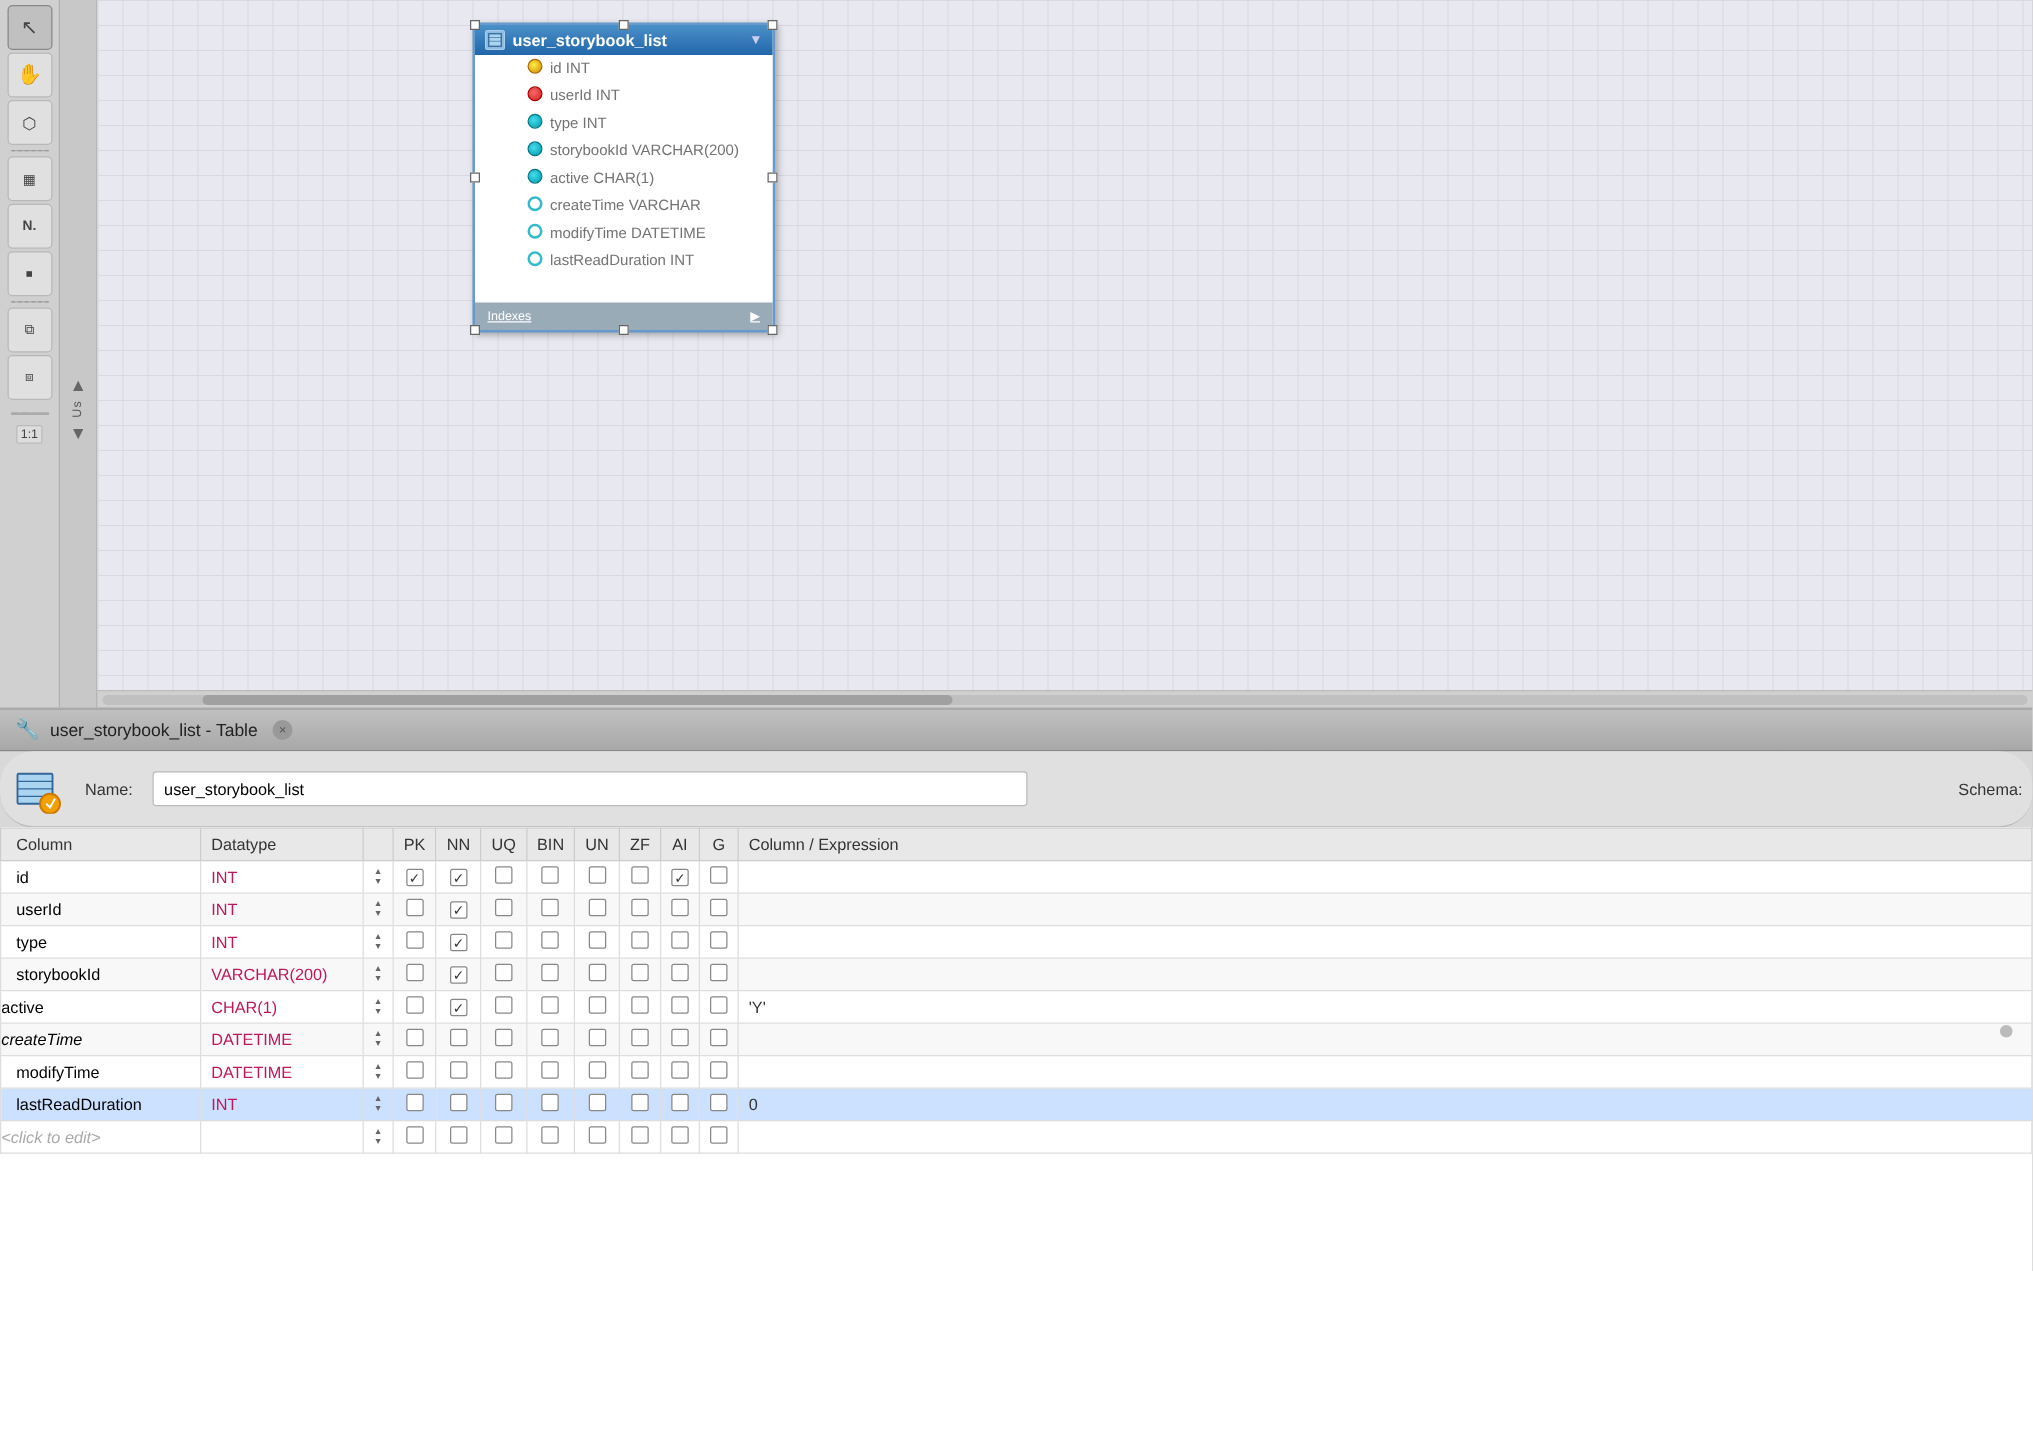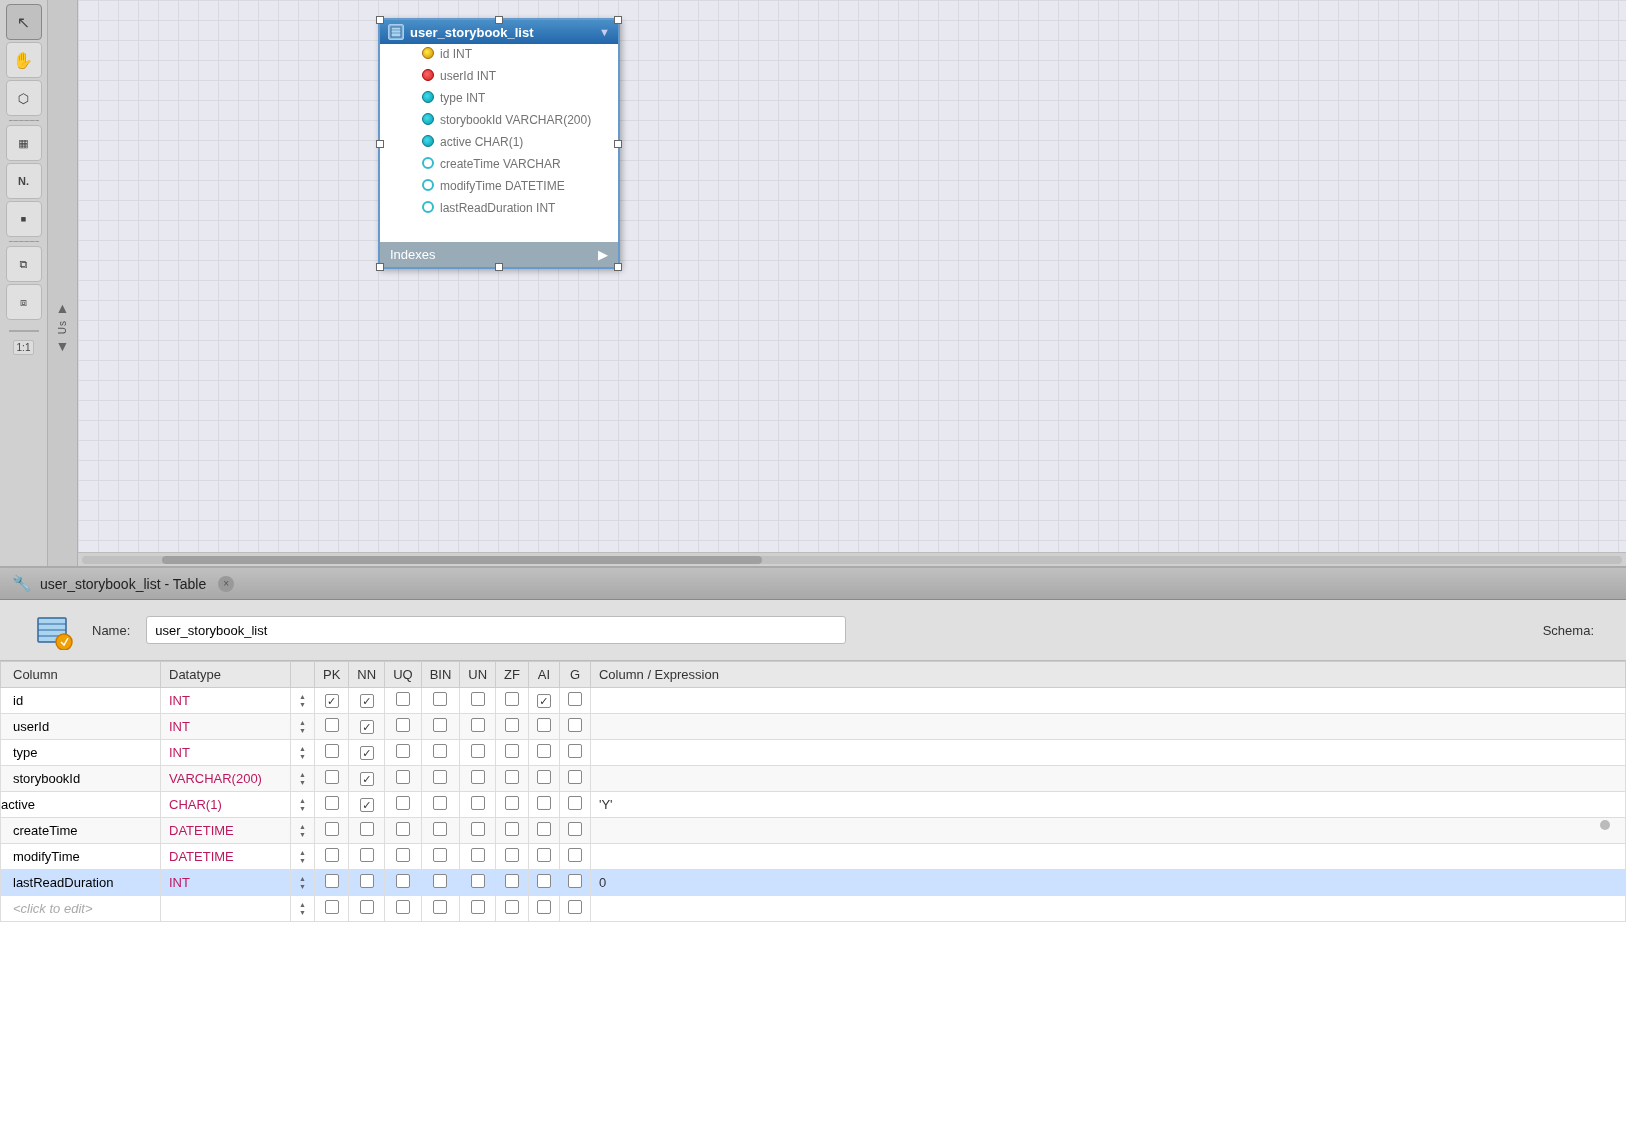--- a/index.html
+++ b/index.html
@@ -38,21 +38,21 @@
     .db-table-header-icon { width: 16px; height: 16px; background: #88bbdd; border: 1px solid #aaccee; border-radius: 2px; display: flex; align-items: center; justify-content: center; font-size: 9px; color: #336699; }
     .db-table-header-title { flex: 1; }
     .db-table-header-arrow { font-size: 11px; color: #cce; }
     .db-table-rows { background: white; }
     .db-table-row { padding: 3px 10px; font-size: 12px; color: #737373; display: flex; gap: 6px; border-bottom: none; min-height: 22px; margin-left: 32px; }
     .field-icon { width: 12px; height: 12px; border-radius: 50%; flex-shrink: 0; }
     .field-icon.gold { background: radial-gradient(circle at 40% 40%, #ffee44, #cc8800); border: 1px solid #aa6600; }
     .field-icon.red { background: radial-gradient(circle at 40% 40%, #ff6666, #cc2222); border: 1px solid #aa0000; }
     .field-icon.cyan-solid { background: radial-gradient(circle at 40% 40%, #44ddee, #0099aa); border: 1px solid #007788; }
     .field-icon.cyan-outline { background: white; border: 2px solid #33bbcc; }
-    .db-table-indexes { background: #9aabb8; color: white; padding: 5px 10px; display: flex; align-items: center; justify-content: space-between; font-size: 13px; font-weight: 500; }
+    .db-table-indexes { background: #9aabb8; color: white; padding: 5px 10px; display: flex; align-items: center; justify-content: space-between; font-size: 10px; font-weight: 500; text-decoration: underline; }
 
     
     .resize-handle { position: absolute; width: 8px; height: 8px; background: white; border: 1px solid #666; }
     .handle-tl { top: -4px; left: -4px; }
     .handle-tc { top: -4px; left: 50%; transform: translateX(-50%); }
     .handle-tr { top: -4px; right: -4px; }
     .handle-ml { top: 50%; left: -4px; transform: translateY(-50%); }
     .handle-mr { top: 50%; right: -4px; transform: translateY(-50%); }
     .handle-bl { bottom: -4px; left: -4px; }
     .handle-bc { bottom: -4px; left: 50%; transform: translateX(-50%); }
@@ -62,21 +62,21 @@
     .left-panel { width: 30px; background: #c8c8c8; border-right: 1px solid #b0b0b0; display: flex; flex-direction: column; align-items: center; padding-top: 300px; gap: 4px; }
     .side-label { writing-mode: vertical-rl; font-size: 10px; color: #555; transform: rotate(180deg); letter-spacing: 1px; }
     .side-arrow { font-size: 14px; color: #666; cursor: pointer; }
 
     
     .table-editor { background: #d8d8d8; border-top: 2px solid #aaa; height: 580px; display: flex; flex-direction: column; }
     .table-editor-header { background: linear-gradient(to bottom, #c0c0c0, #a8a8a8); border-bottom: 1px solid #888; padding: 6px 12px; display: flex; align-items: center; gap: 8px; }
     .editor-title { font-size: 14px; font-weight: 500; color: #222; }
     .close-btn { width: 16px; height: 16px; background: #999; border-radius: 50%; border: none; cursor: pointer; display: flex; align-items: center; justify-content: center; font-size: 10px; color: #555; margin-left: 4px; }
 
-    .table-editor-toolbar { background: #e0e0e0; border-bottom: 1px solid #bbb; padding: 8px 32px; display: flex; align-items: center; gap: 16px; }
+    .table-editor-toolbar { background: #e0e0e0; border-bottom: 1px solid #bbb; padding: 8px 8px; display: flex; align-items: center; gap: 16px; border-radius: 27px; }
     .toolbar-icon-group { display: flex; align-items: center; justify-content: center; width: 44px; height: 44px; }
     .name-label { font-size: 13px; color: #333; font-weight: 500; }
     .name-input { width: 700px; height: 28px; border: 1px solid #bbb; border-radius: 3px; padding: 0 8px; font-size: 13px; background: white; }
     .schema-label { font-size: 13px; color: #333; font-weight: 500; margin-left: auto; }
 
     
     .table-grid { flex: 1; background: white; overflow: auto; margin: 0; }
     table { width: 100%; border-collapse: collapse; font-size: 13px; }
     thead th { background: #e8e8e8; border: 1px solid #ccc; padding: 5px 8px; font-weight: 500; text-align: center; color: #333; white-space: nowrap; }
     thead th.col-name { text-align: left; }
@@ -341,21 +341,21 @@
             <td class="checkbox-cell"><div class="cb"></div></td>
             <td class="checkbox-cell"><div class="cb"></div></td>
             <td class="checkbox-cell"><div class="cb"></div></td>
             <td class="checkbox-cell"><div class="cb"></div></td>
             <td class="checkbox-cell"><div class="cb"></div></td>
             <td class="checkbox-cell"><div class="cb"></div></td>
             <td class="default-cell">'Y'</td>
           </tr>
 
           <tr>
-            <td class="col-name-cell" style="padding-left:12px;">createTime</td>
+            <td class="col-name-cell" style="padding-left:0;font-style:italic;">createTime</td>
             <td class="col-datatype-cell">DATETIME</td>
             <td class="checkbox-cell">
                 <div class="stepper">
                   <span class="stepper-btn">▲</span>
                   <span class="stepper-btn">▼</span>
                 </div>
               </td>
             <td class="checkbox-cell"><div class="cb"></div></td>
             <td class="checkbox-cell"><div class="cb"></div></td>
             <td class="checkbox-cell"><div class="cb"></div></td>
@@ -401,21 +401,21 @@
             <td class="checkbox-cell" style="background:#cce0ff;"><div class="cb"></div></td>
             <td class="checkbox-cell" style="background:#cce0ff;"><div class="cb"></div></td>
             <td class="checkbox-cell" style="background:#cce0ff;"><div class="cb"></div></td>
             <td class="checkbox-cell" style="background:#cce0ff;"><div class="cb"></div></td>
             <td class="checkbox-cell" style="background:#cce0ff;"><div class="cb"></div></td>
             <td class="checkbox-cell" style="background:#cce0ff;"><div class="cb"></div></td>
             <td class="default-cell" style="background:#cce0ff;">0</td>
           </tr>
 
           <tr class="placeholder">
-            <td class="col-name-cell" style="padding-left:12px; color:#aaa; font-style:italic;">&lt;click to edit&gt;</td>
+            <td class="col-name-cell" style="padding-left:0; color:#aaa; font-style:italic;">&lt;click to edit&gt;</td>
             <td class="col-datatype-cell"></td>
             <td class="checkbox-cell">
                 <div class="stepper">
                   <span class="stepper-btn">▲</span>
                   <span class="stepper-btn">▼</span>
                 </div>
               </td>
             <td class="checkbox-cell"><div class="cb"></div></td>
             <td class="checkbox-cell"><div class="cb"></div></td>
             <td class="checkbox-cell"><div class="cb"></div></td>

